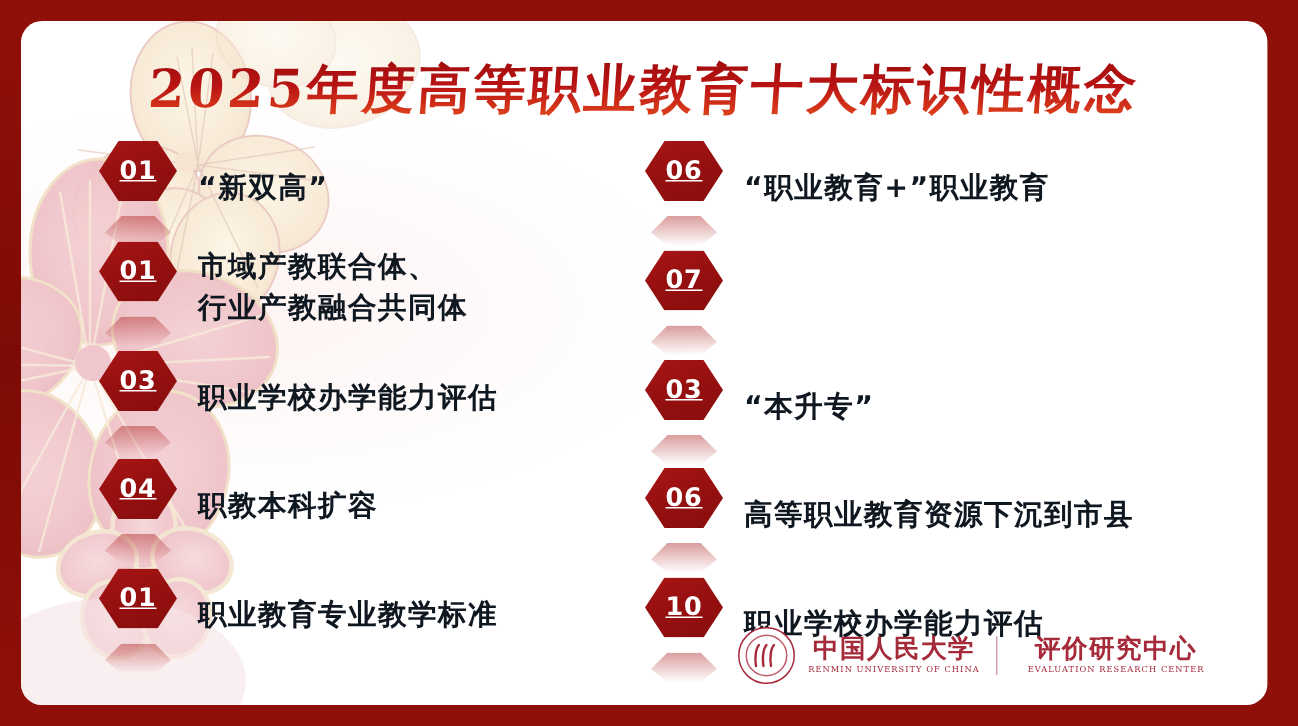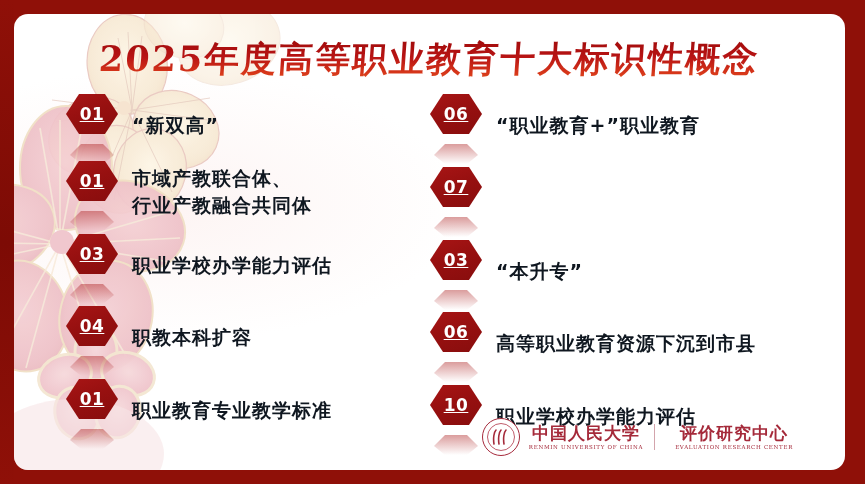--- a/index.html
+++ b/index.html
@@ -93,21 +93,21 @@
     font-size:19px;
     font-weight:700;
     color:#0f1720;
     line-height:1.42;
     white-space:pre-line;
     letter-spacing:1px;
   }
   
   .logo-bar {
     position:absolute;
-    right:52px; bottom:14px;
+    right:42px; bottom:14px;
     display:flex; align-items:center;
     z-index:7;
   }
   .seal {
     width:38px; height:38px;
     border:1.6px solid #a62a3c;
     border-radius:50%;
     position:relative;
     flex:0 0 38px;
     background:#fff;

